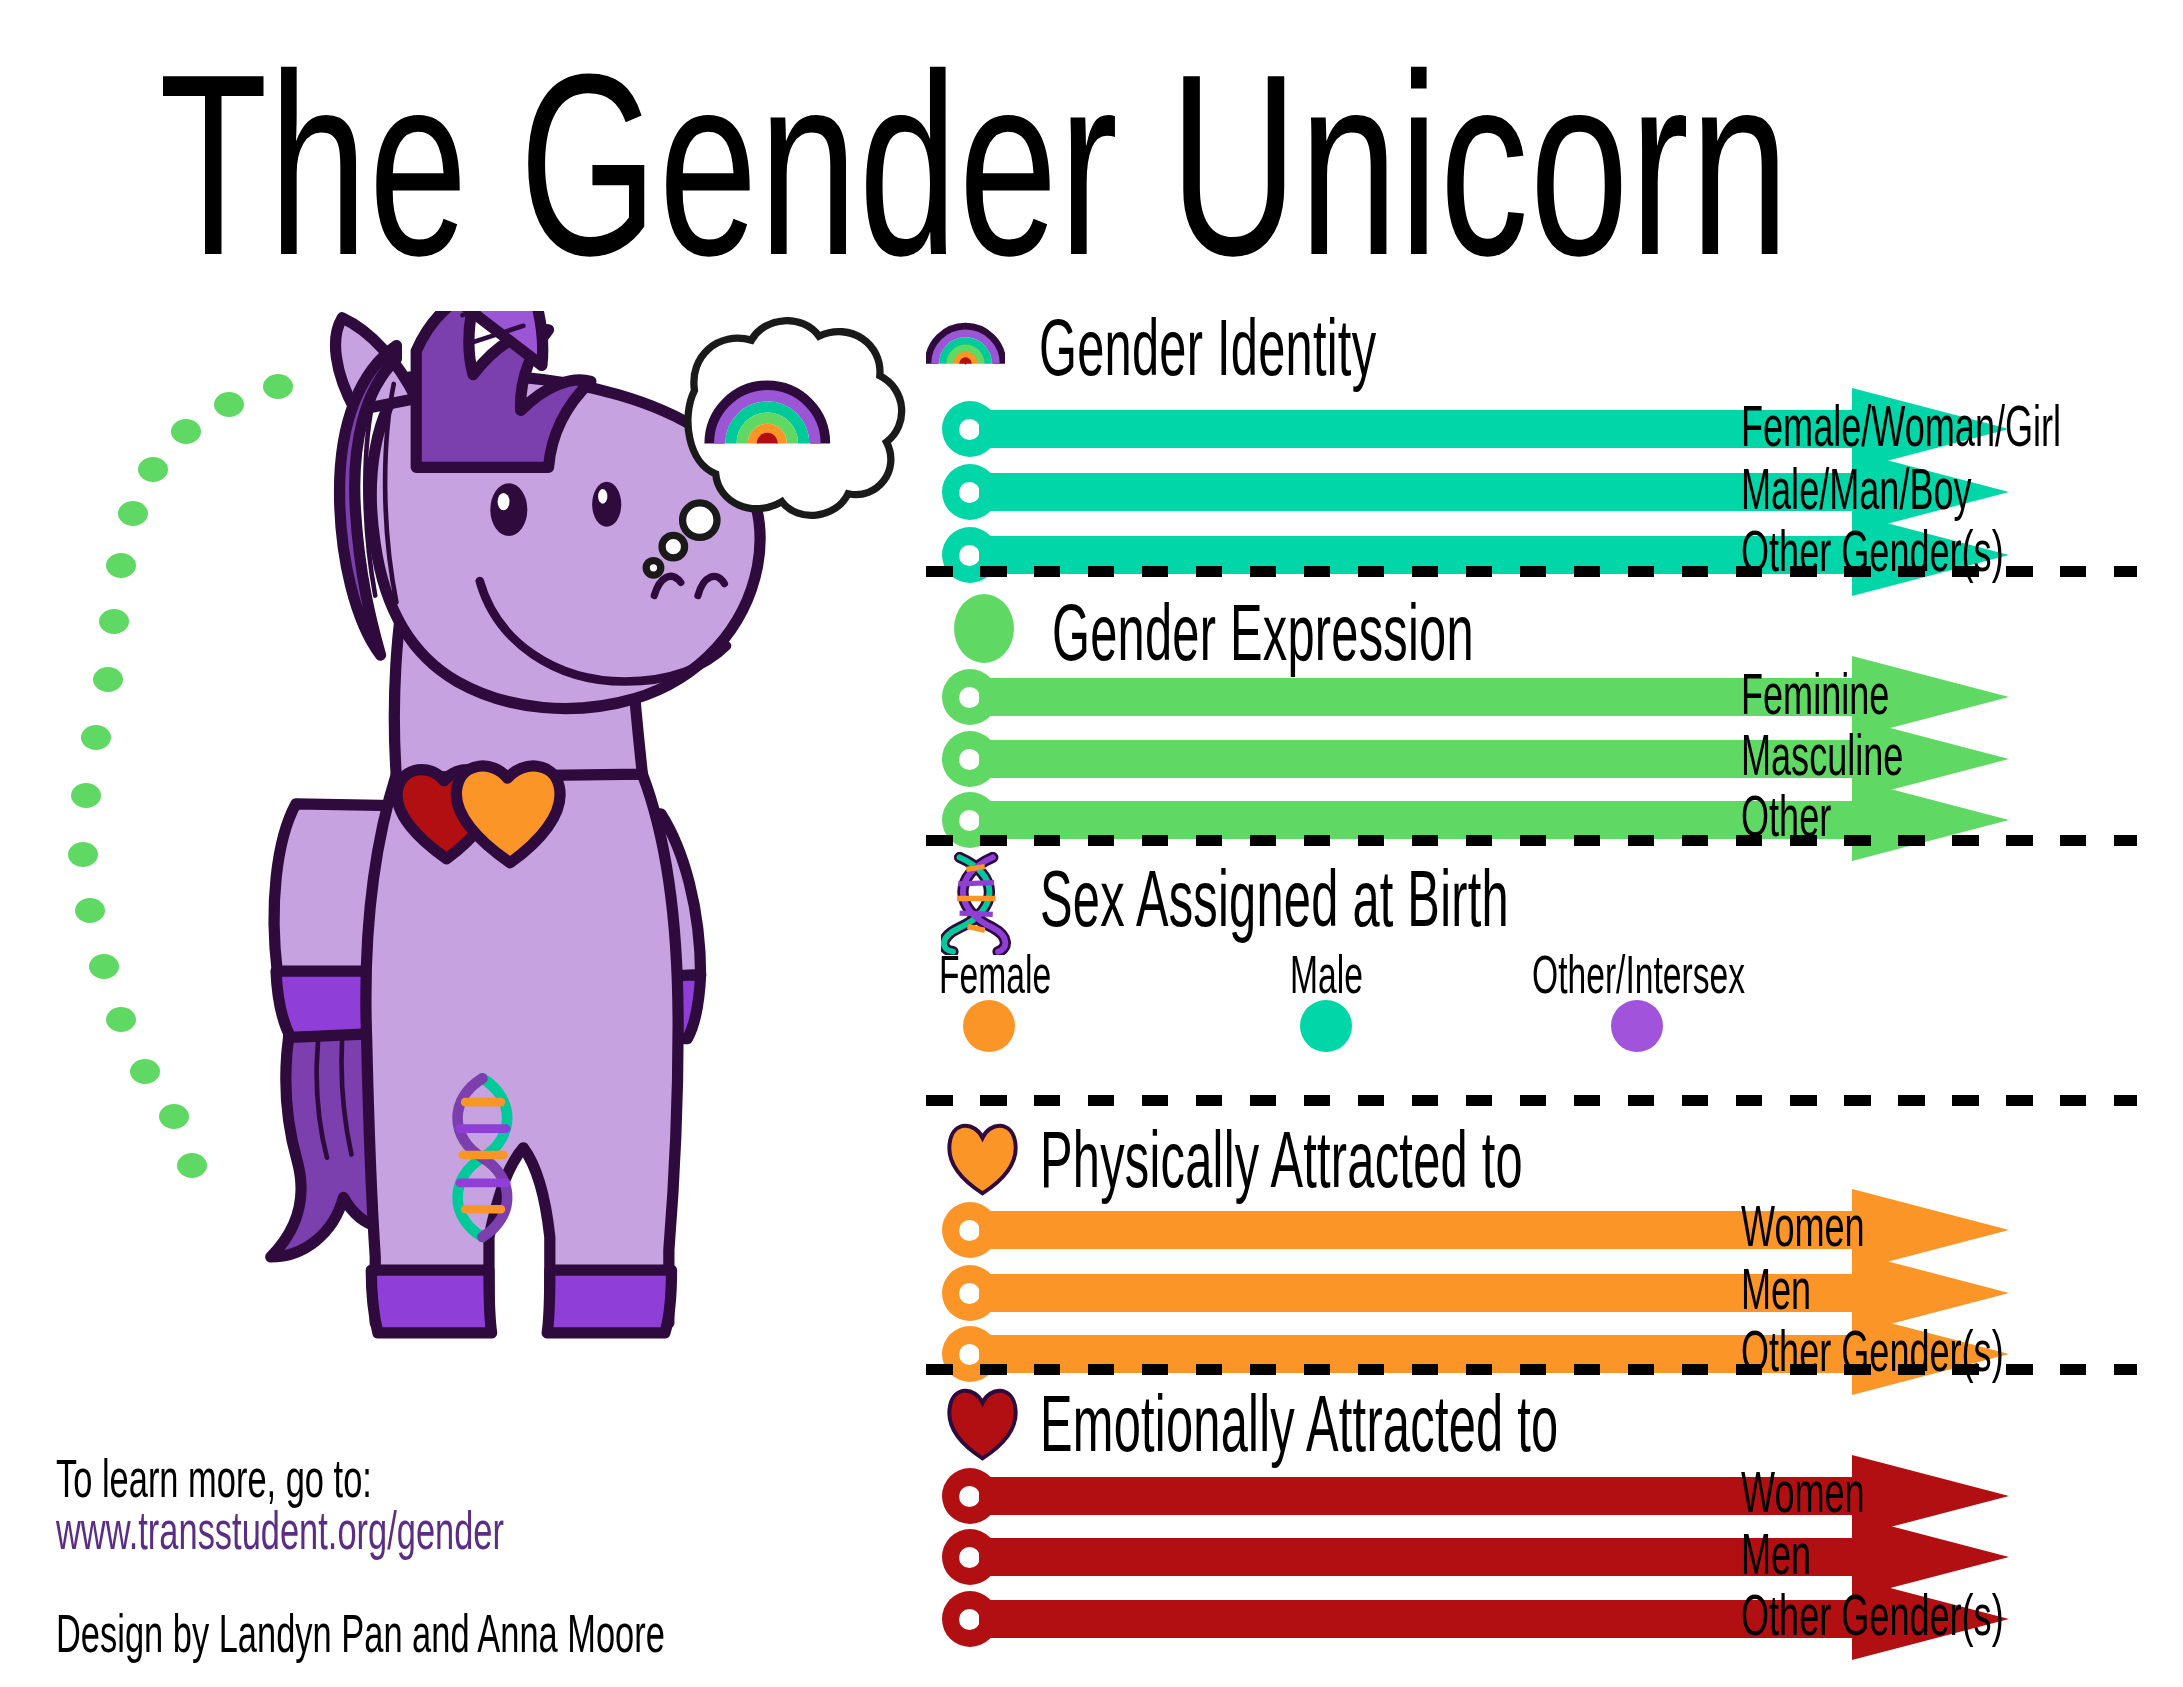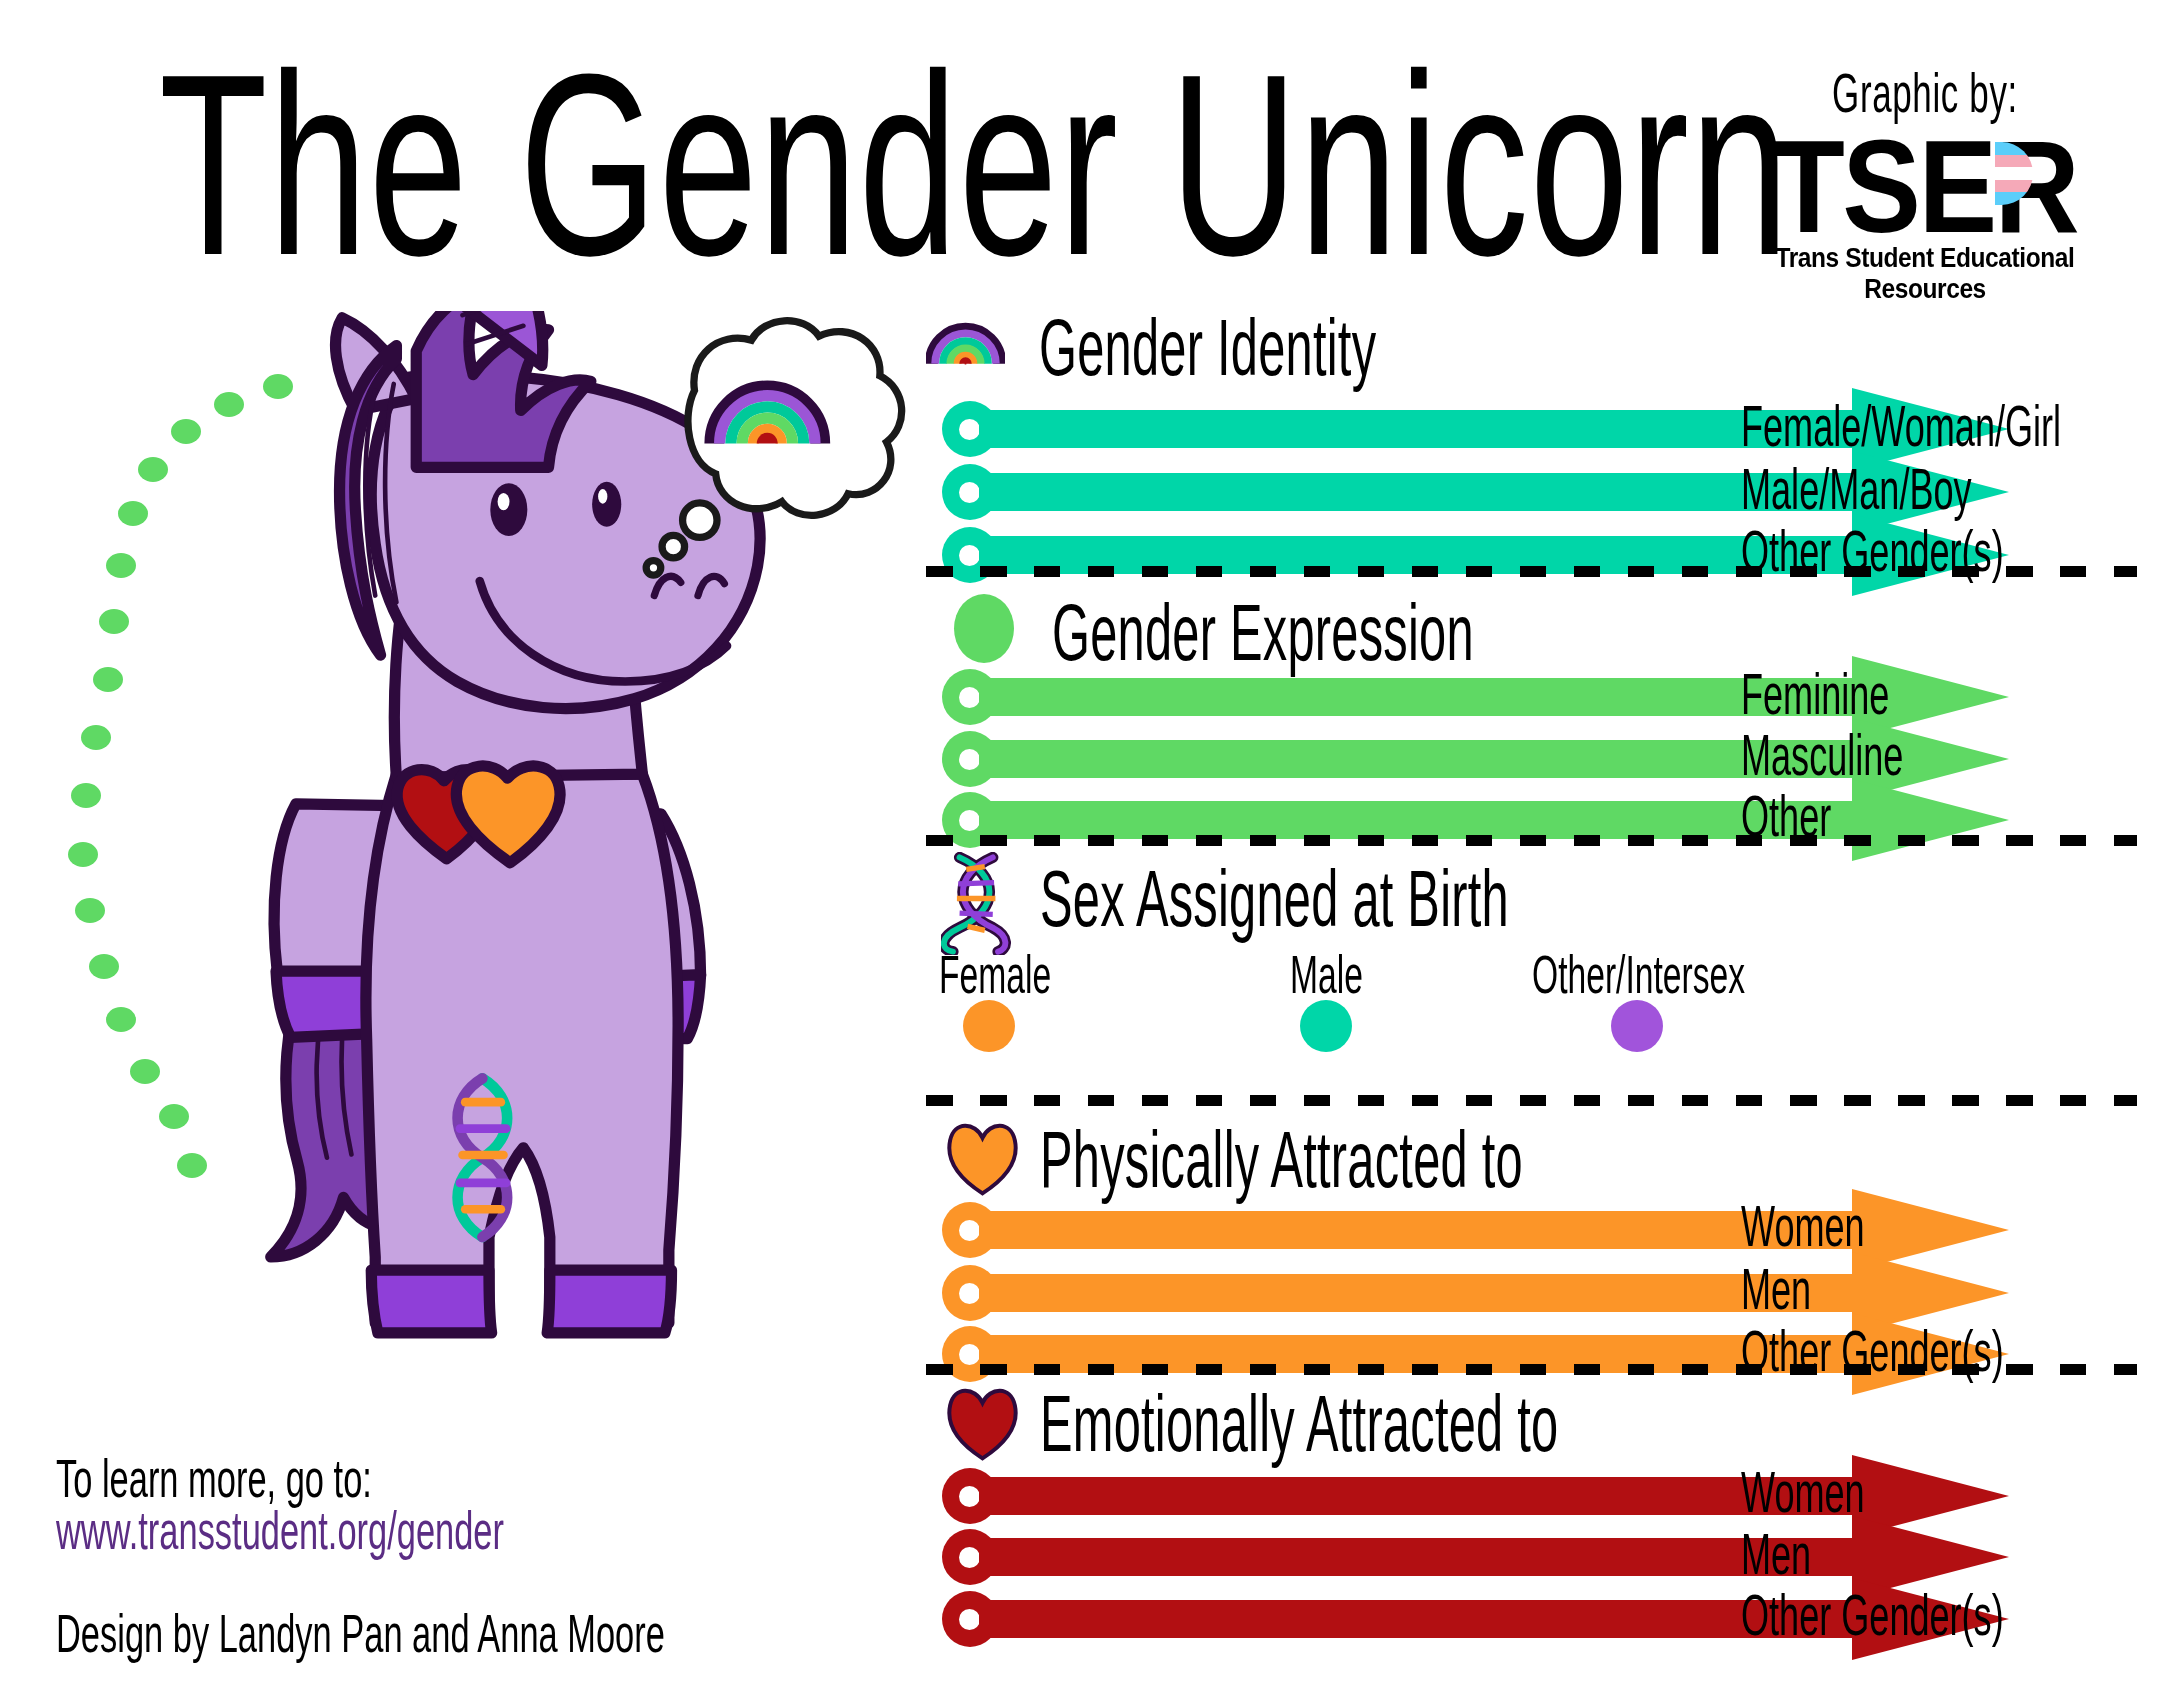--- a/index.html
+++ b/index.html
@@ -78,32 +78,20 @@
     transform:scaleX(.84) scaleY(1.30);transform-origin:left top;}
   .foot.url{color:#5B2D84;}
 </style>
 </head>
 <body>
 
 <div class="canvas">
 
   <div id="title">The Gender Unicorn</div>
 
-  <div id="logo">
-    <div class="gb">Graphic by:</div>
-    <div class="tser">TSER</div>
-    <div class="flagR">
-      <i style="background:#5BCEFA"></i>
-        <i style="background:#F5A9B8"></i>
-      <i style="background:#FFFFFF"></i>
-        <i style="background:#F5A9B8"></i>
-      <i style="background:#5BCEFA"></i>
-    </div>
-    <div class="tagline">Trans Student Educational Resources</div>
-  </div>
 
   <div>
     <div class="dot" style="left:263px;top:374px"></div>
     <div class="dot" style="left:214px;top:392px"></div>
     <div class="dot" style="left:171px;top:419px"></div>
     <div class="dot" style="left:138px;top:457px"></div>
     <div class="dot" style="left:118px;top:501px"></div>
     <div class="dot" style="left:106px;top:553px"></div>
     <div class="dot" style="left:99px;top:609px"></div>
     <div class="dot" style="left:93px;top:667px"></div>

